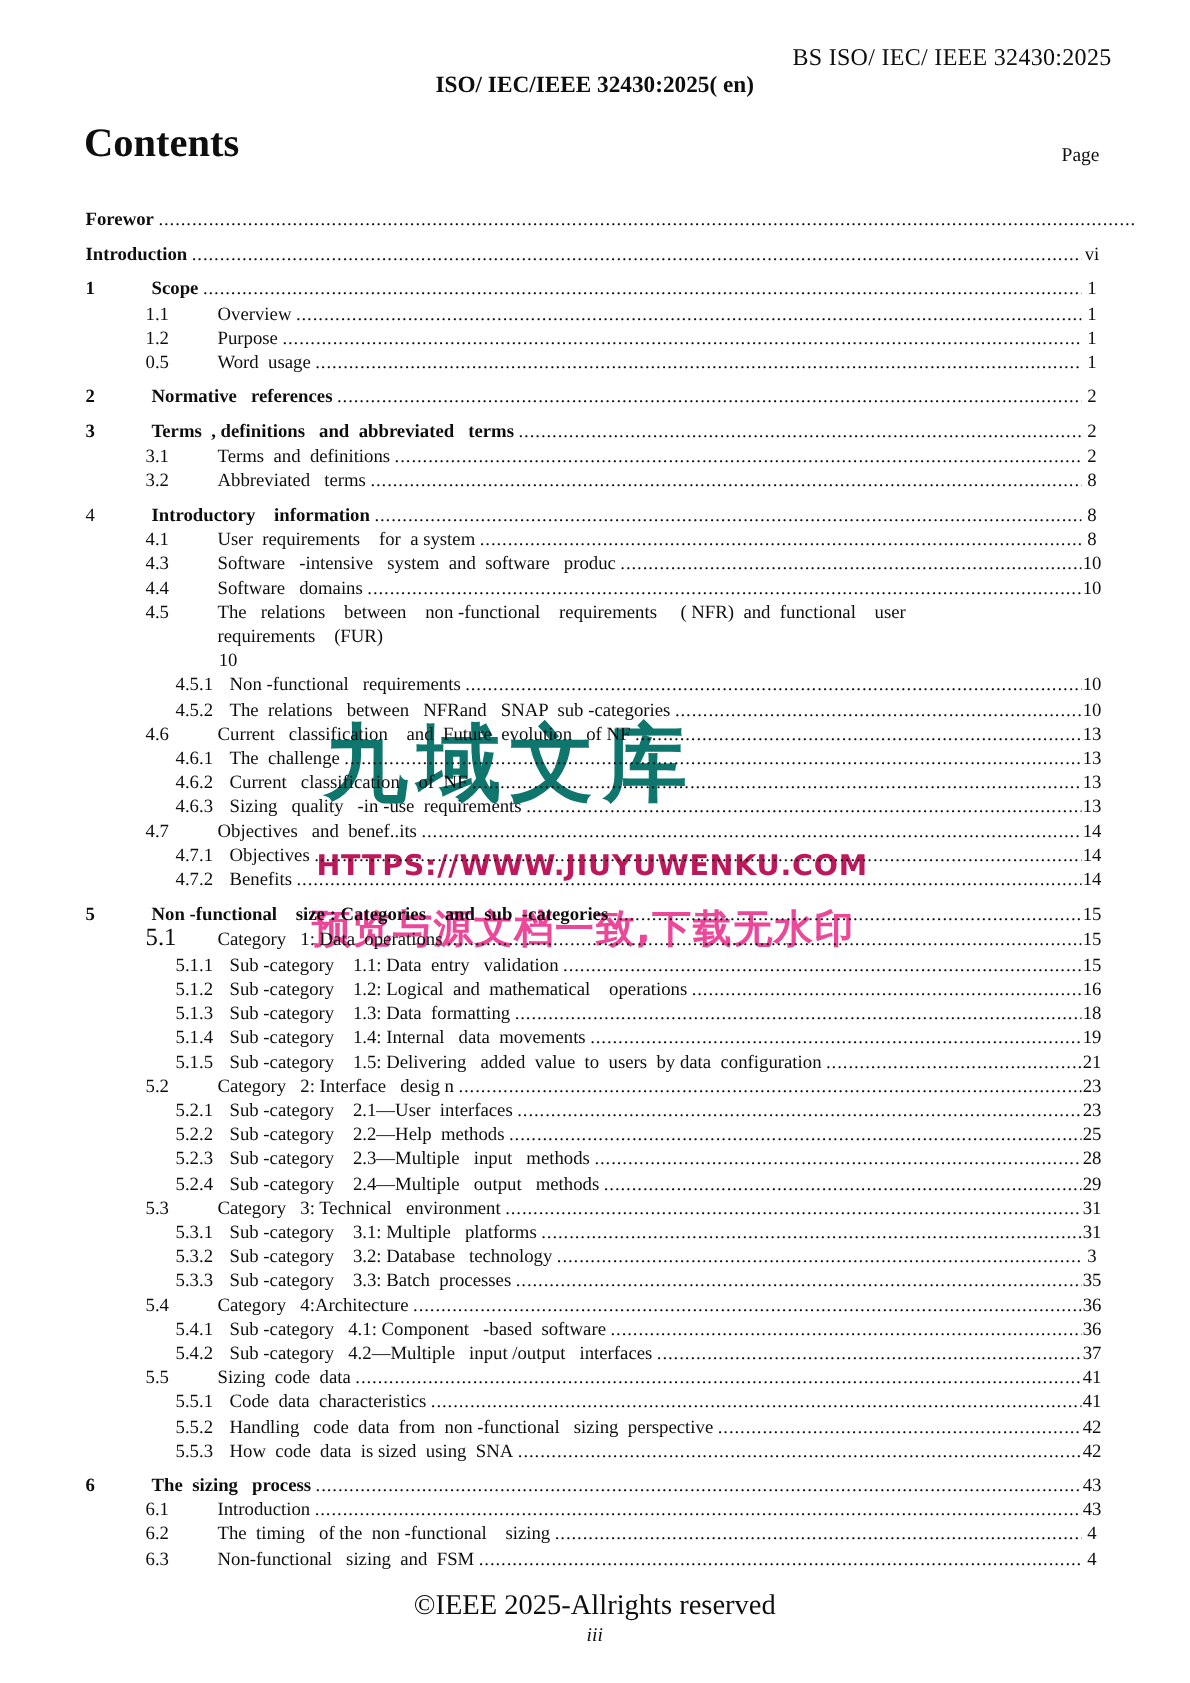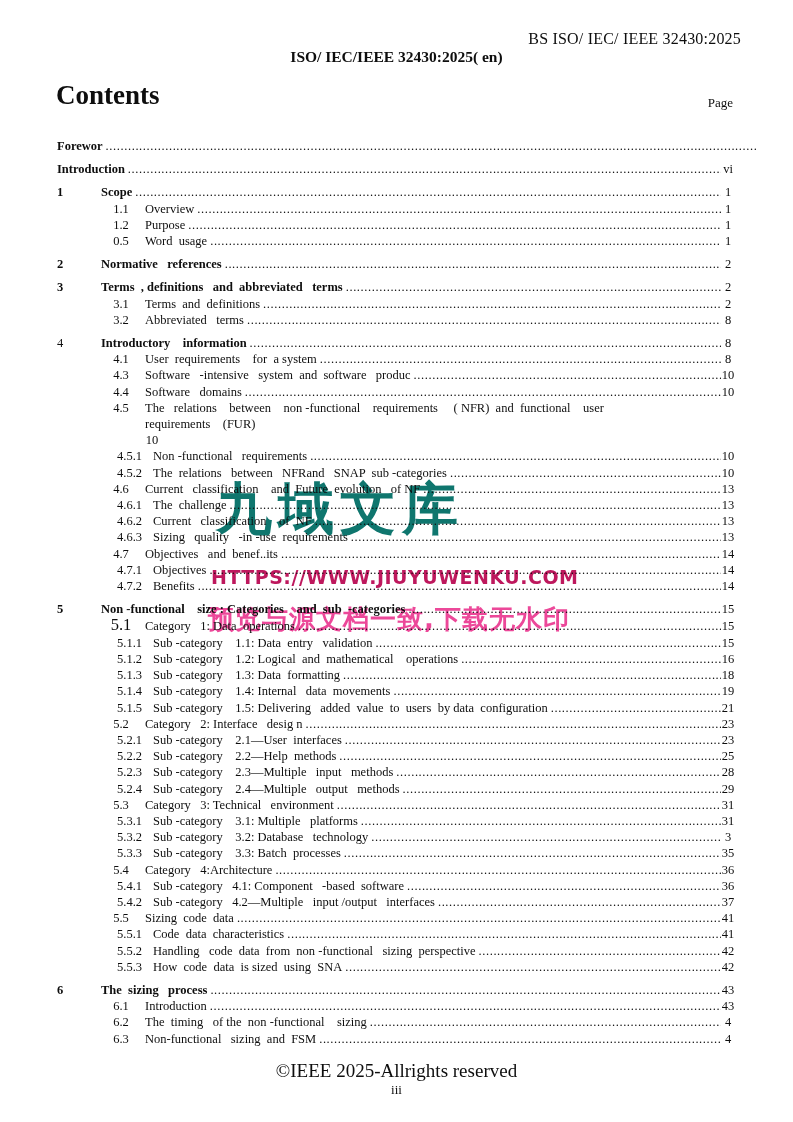--- a/index.html
+++ b/index.html
@@ -21,34 +21,34 @@
 
   
   .toc { position:absolute; z-index:1; top:131px; left:57px; width:678px;
     font-size:12.5px; line-height:16.2px; }
   .row { display:flex; align-items:baseline; }
   .row.g { margin-top:7px; }
   .row.bold .label, .row.bold .num { font-weight:bold; }
   .row.bold.numreg .num { font-weight:normal; }
   .num { flex:none; white-space:pre; }
   .lvl1 .num { width:44px; }
-  .lvl2 { padding-left:40px; } .lvl2 .num { width:48px;text-align:center; }
+  .lvl2 { padding-left:40px; } .lvl2 .num { width:48px; }
   .lvl3 { padding-left:60px; } .lvl3 .num { width:36px; }
   .lvl0 .label { font-weight:bold; }
   .num.big { font-size:16.5px; }
   .label { white-space:pre-wrap; }
   .leader { flex:1 1 0; overflow:hidden; white-space:nowrap; padding:0 3px; min-width:10px; }
   .leader::after { content:"......................................................................................................................................................................................................................................"; letter-spacing:0.6px; }
   .pagenum { flex:none; min-width:14px; text-align:center; white-space:pre; }
   .row.nopage { margin-right:-22px; }
   .controw { display:flex; align-items:baseline;flex-direction:column; }
   .controw.from2 { padding-left:88px; }
 
   .footer1 { position:absolute; top:1060px; left:0; width:100%; text-align:center; font-size:19px; z-index:1; }
-  .footer2 { position:absolute; top:1082px; left:0; width:100%; text-align:center; font-size:13px; z-index:1; }
+  .footer2 { position:absolute; top:1082px; left:0; width:100%; text-align:center; font-size:13px; z-index:1;font-style:italic; }
 </style>
 </head>
 <body>
 
 <div class="hdr-right">BS ISO/ IEC/ IEEE 32430:2025</div>
 <div class="hdr-center">ISO/ IEC/IEEE 32430:2025(  en)</div>
 <div class="contents-title">Contents</div>
 <div class="page-label">Page</div>
 
 <div class="wm wm1">九域文库</div>

